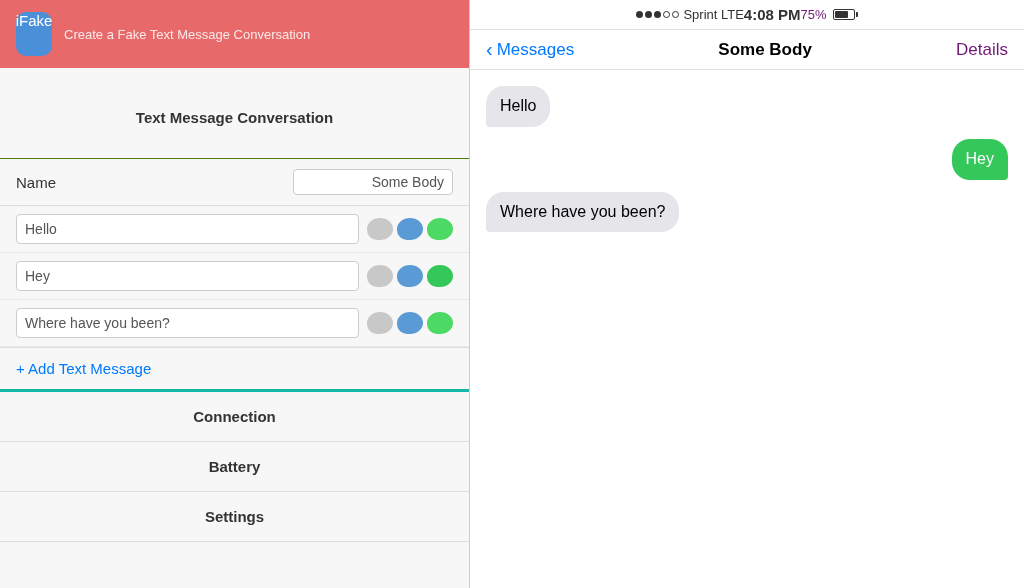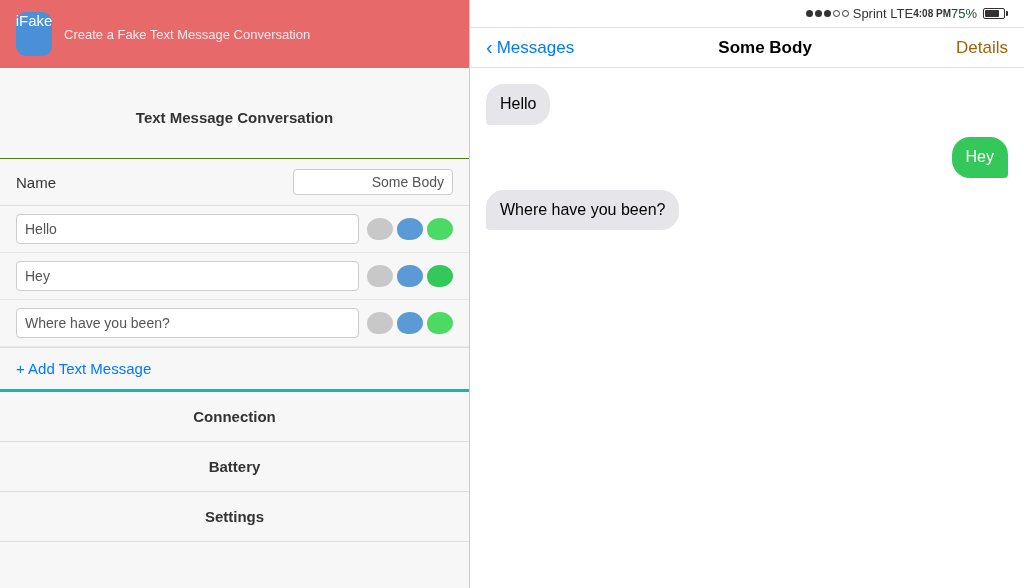--- a/index.html
+++ b/index.html
@@ -154,21 +154,21 @@
     .right-panel {
       flex: 1;
       background: white;
       display: flex;
       flex-direction: column;
     }
 
     .phone-status-bar {
       display: flex;
       align-items: center;
-      justify-content: flex-end;
+      justify-content: center;
       padding: 6px 16px;
       background: white;
       border-bottom: 1px solid #e0e0e0;
     }
 
     .status-left {
       display: flex;
       align-items: center;
       gap: 4px;
       font-size: 13px;
@@ -190,31 +190,31 @@
 
     .dot-empty {
       width: 7px;
       height: 7px;
       border-radius: 50%;
       border: 1px solid #333;
       background: transparent;
     }
 
     .status-center {
-      font-size: 10px;
+      font-size: 15px;
       font-weight: 600;
       color: #333;
     }
 
     .status-right {
       display: flex;
       align-items: center;
       gap: 6px;
       font-size: 13px;
-      color: #14532d;
+      color: #701a75;
     }
 
     .battery-icon {
       display: flex;
       align-items: center;
       gap: 1px;
     }
 
     .battery-body {
       width: 22px;
@@ -264,21 +264,21 @@
       margin-right: 2px;
     }
 
     .nav-contact-name {
       font-size: 17px;
       font-weight: bold;
       color: #000;
     }
 
     .nav-details {
-      color: #a16207;
+      color: #701a75;
       font-size: 17px;
       cursor: pointer;
     }
 
     .messages-body {
       flex: 1;
       padding: 16px;
       background: white;
       display: flex;
       flex-direction: column;

